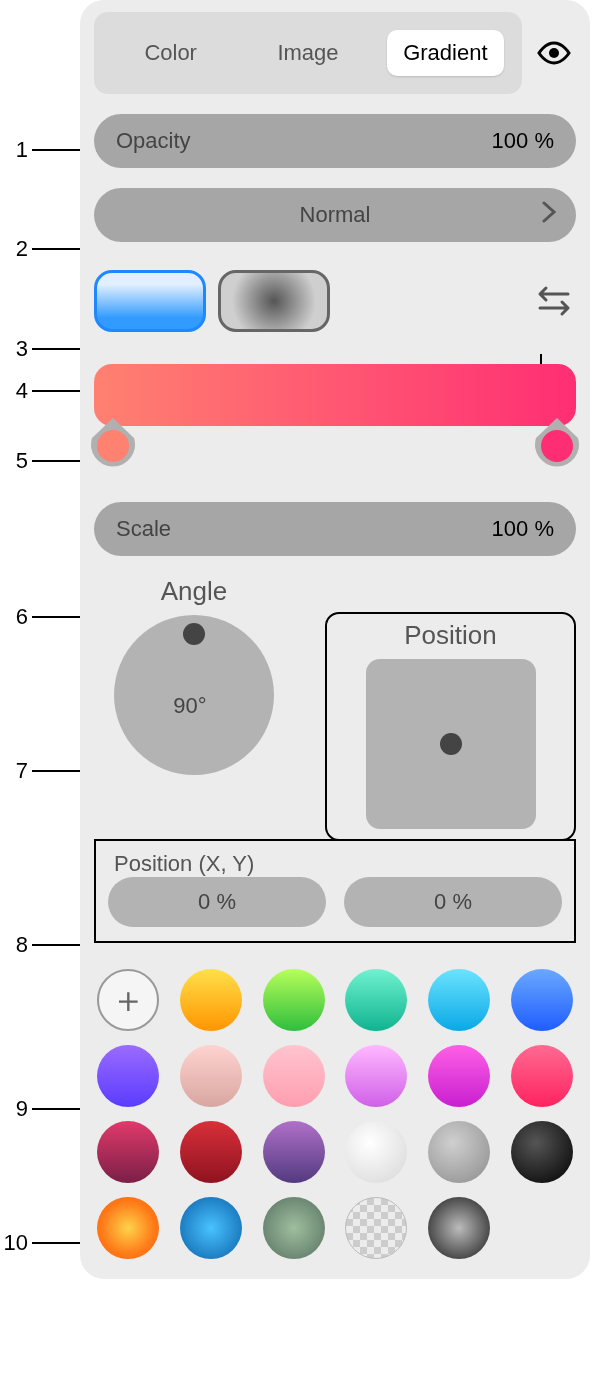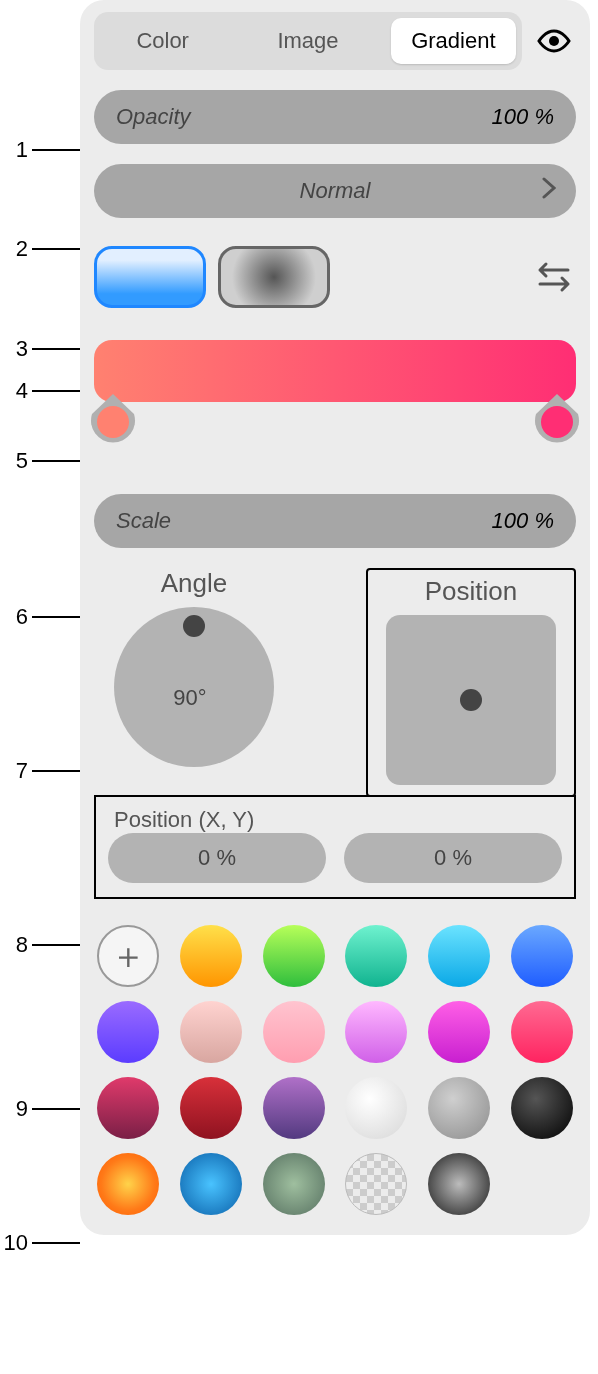--- a/index.html
+++ b/index.html
@@ -46,21 +46,21 @@
   .tabbar {
     display: flex;
     align-items: center;
     gap: 10px;
   }
   .tabs {
     flex: 1;
     display: flex;
     background: #dcdcdc;
     border-radius: 14px;
-    padding: 6px;
+    padding: 18px;
     gap: 20px;
   }
   .tab {
     flex: 1;
     text-align: center;
     padding: 10px 6px;
     font-size: 22px;
     color: #555;
     border-radius: 10px;
   }
@@ -83,21 +83,21 @@
     border-radius: 999px;
     padding: 14px 22px;
     font-size: 22px;
     color: #444;
     display: flex;
     align-items: center;
   }
   .pill .label { flex: 1; }
   .pill .value { color: #000000; }
   .pill .chev { margin-left: auto; }
-  .row { margin-top: 20px; font-style: italic; }
+  .row { margin-top: 20px; }
   
   .gtype-row {
     display: flex;
     align-items: center;
     gap: 12px;
     margin-top: 28px;
     position: relative;
   }
   .gtype-btn {
     width: 112px;
@@ -169,24 +169,25 @@
     text-align: center;
     font-size: 22px;
     color: #444;
   }
   .pos-col {
     flex: 1;
     position: relative;
   }
   .pos-box-wrap {
     border: 2px solid #000;
-    border-radius: 4px;
+    border-radius: 14px;
     padding: 6px 10px 10px 10px;
-    width: 210px;
+    width: 251px;
     margin-left: auto;
+    margin-top: 36px;
   }
   .pos-pad {
     width: 170px; height: 170px;
     background: #b3b3b3;
     border-radius: 14px;
     margin: 6px auto 0 auto;
     position: relative;
   }
   .pos-dot {
     position: absolute;
@@ -344,21 +345,21 @@
       </svg>
     </div>
     <div class="grad-stop right">
       <svg viewBox="0 0 50 56">
         <path d="M25 4 L46 24 A22 22 0 1 1 4 24 Z" fill="#b0b0b0"></path>
         <circle cx="25" cy="32" r="16" fill="#ff2e74"></circle>
       </svg>
     </div>
   </div>
 
-  <div class="row pill" style="margin-top:44px">
+  <div class="row pill" style="margin-top:28px">
     <span class="label">Scale</span>
     <span class="value">100 %</span>
   </div>
 
   <div class="ap-row">
     <div class="angle-col">
       <div class="ap-label">Angle</div>
       <div class="angle-dial">
         <div class="angle-dot"></div>
         <div class="angle-val">90°</div>

